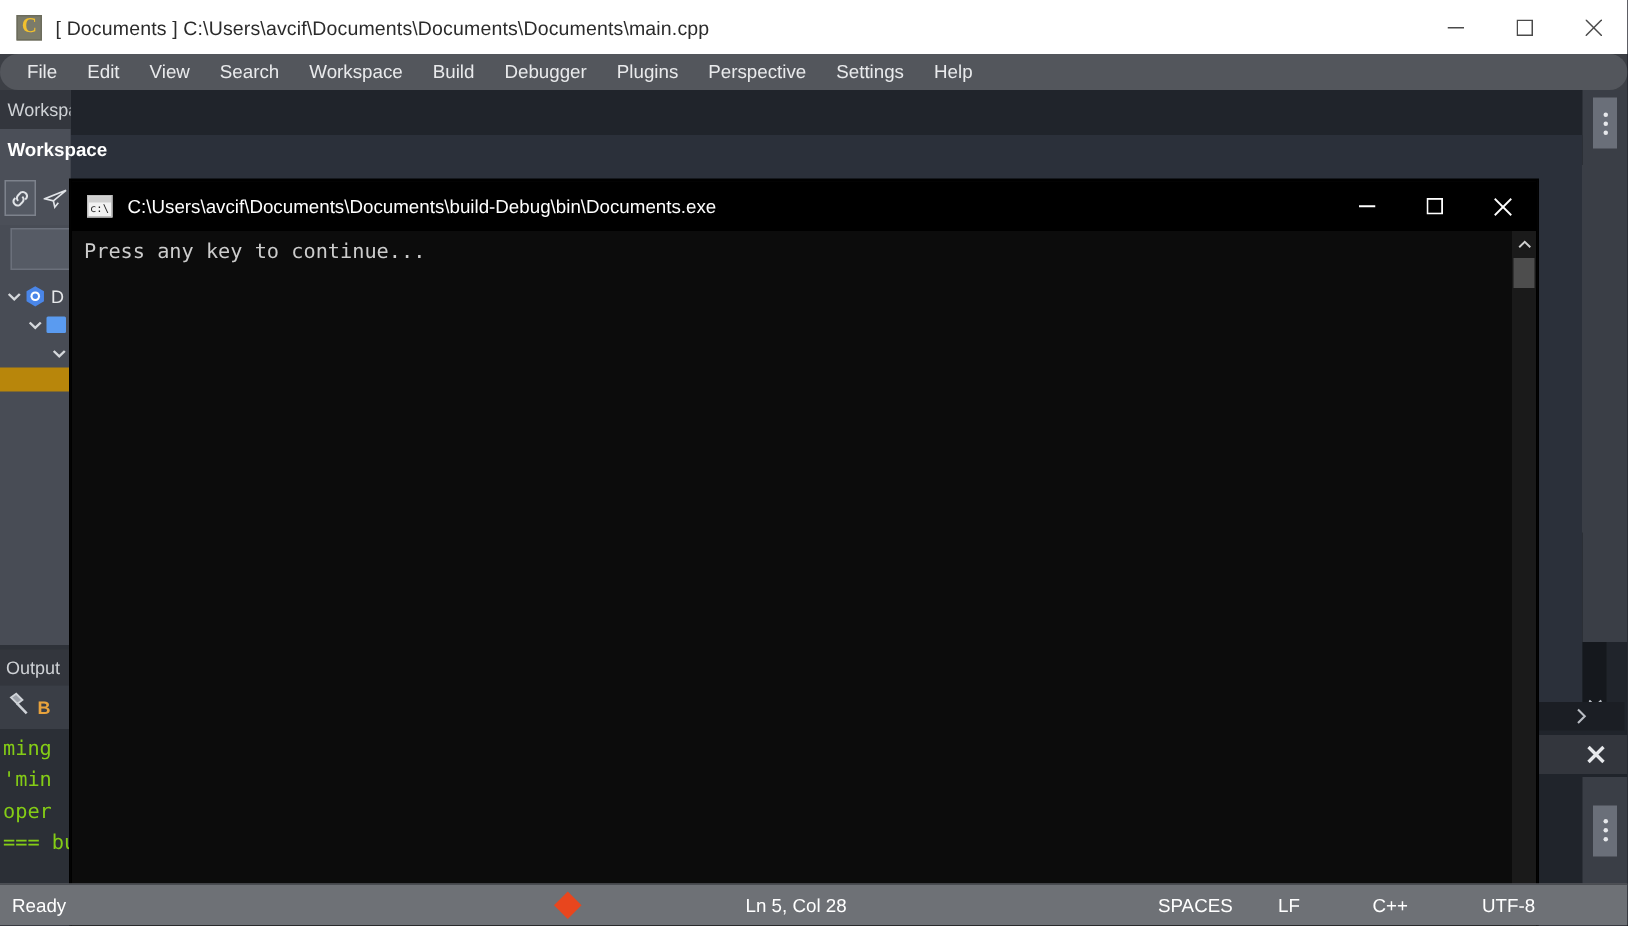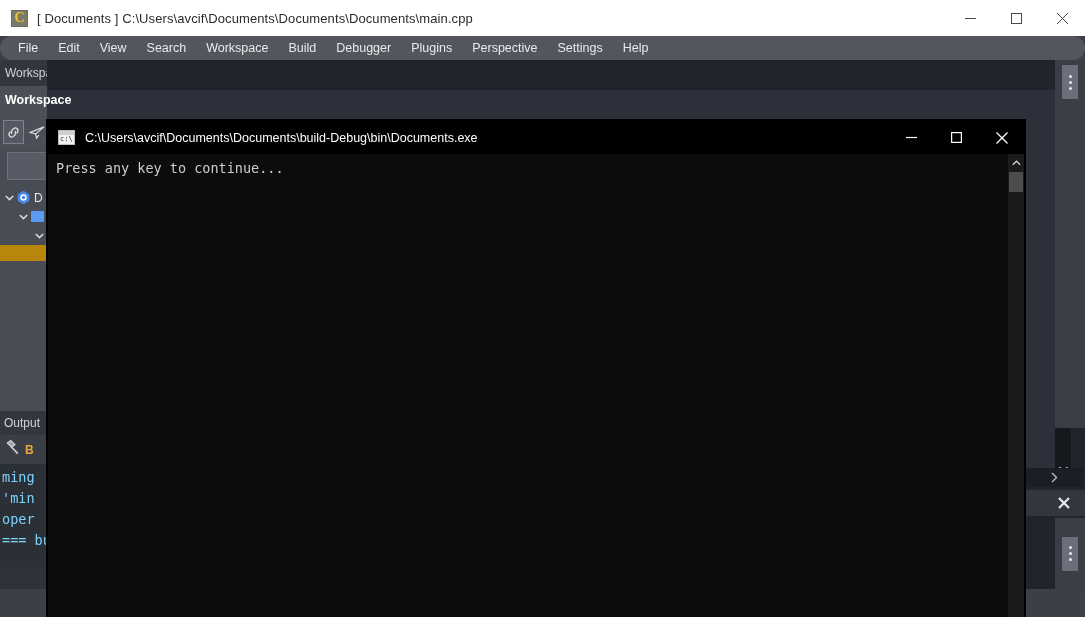--- a/index.html
+++ b/index.html
@@ -89,39 +89,39 @@
   .chev{
     width:14px; height:19px; display:flex; align-items:center; justify-content:center;
     color:#d5d8dc;
   }
   .node-ico{ width:15px; height:15px; display:flex; align-items:center; justify-content:center; }
   .tree-label{ font-size:12px; color:#e6e8ea; padding-left:3px; }
   .folder-sq{ width:13px; height:11px; background:#5a9bf0; border-radius:1px; }
 
   
   .out-dock{
-    position:absolute; left:0; top:351px; width:47px; height:156px;
+    position:absolute; left:0; top:373px; width:47px; height:156px;
     background:#2e3239;
   }
   .out-tabbar{
     position:absolute; left:0; top:0; width:47px; height:24px;
     background:#33363d; display:flex; align-items:center;
   }
   .out-tabbar span{ font-size:12px; color:#cfd2d6; padding-left:4px; white-space:nowrap; }
   .out-subtab{
     position:absolute; left:0; top:24px; width:47px; height:29px;
     background:#3a3e46; display:flex; align-items:center; padding-left:4px; gap:4px;
   }
   .out-subtab .lbl{ font-size:12px; font-weight:bold; color:#e8a33d; }
   .out-body{
     position:absolute; left:0; top:53px; width:47px; height:103px;
     background:#2b2f36; padding-top:3px; overflow:hidden;
   }
   .out-line{
-    font-family:"DejaVu Sans Mono", monospace; font-size:13.5px; color:#7dd3fc;
+    font-family:"DejaVu Sans Mono", monospace; font-size:13.5px; color:#84cc16;
     line-height:21px; white-space:pre; padding-left:2px;
   }
 
   
   .editor-bg{
     position:absolute; left:47px; top:0; width:1038px; height:529px;
     background:#20242b;
   }
   .editor-page{
     position:absolute; left:0; top:30px; width:1008px; height:389px;
@@ -438,14 +438,23 @@
               </svg>
           </div>
           <div class="con-sb-thumb"></div>
 
         </div>
       </div>
     </div>
 
   </div>
 
+  <div class="statusbar">
+    <div class="st-text st-ready">Ready</div>
+    <div class="st-diamond"></div>
+    <div class="st-text st-caret">Ln 5, Col 28</div>
+    <div class="st-text st-spaces">SPACES</div>
+    <div class="st-text st-eol">LF</div>
+    <div class="st-text st-lang">C++</div>
+    <div class="st-text st-enc">UTF-8</div>
+  </div>
 
 </div>
 
 </body></html>

